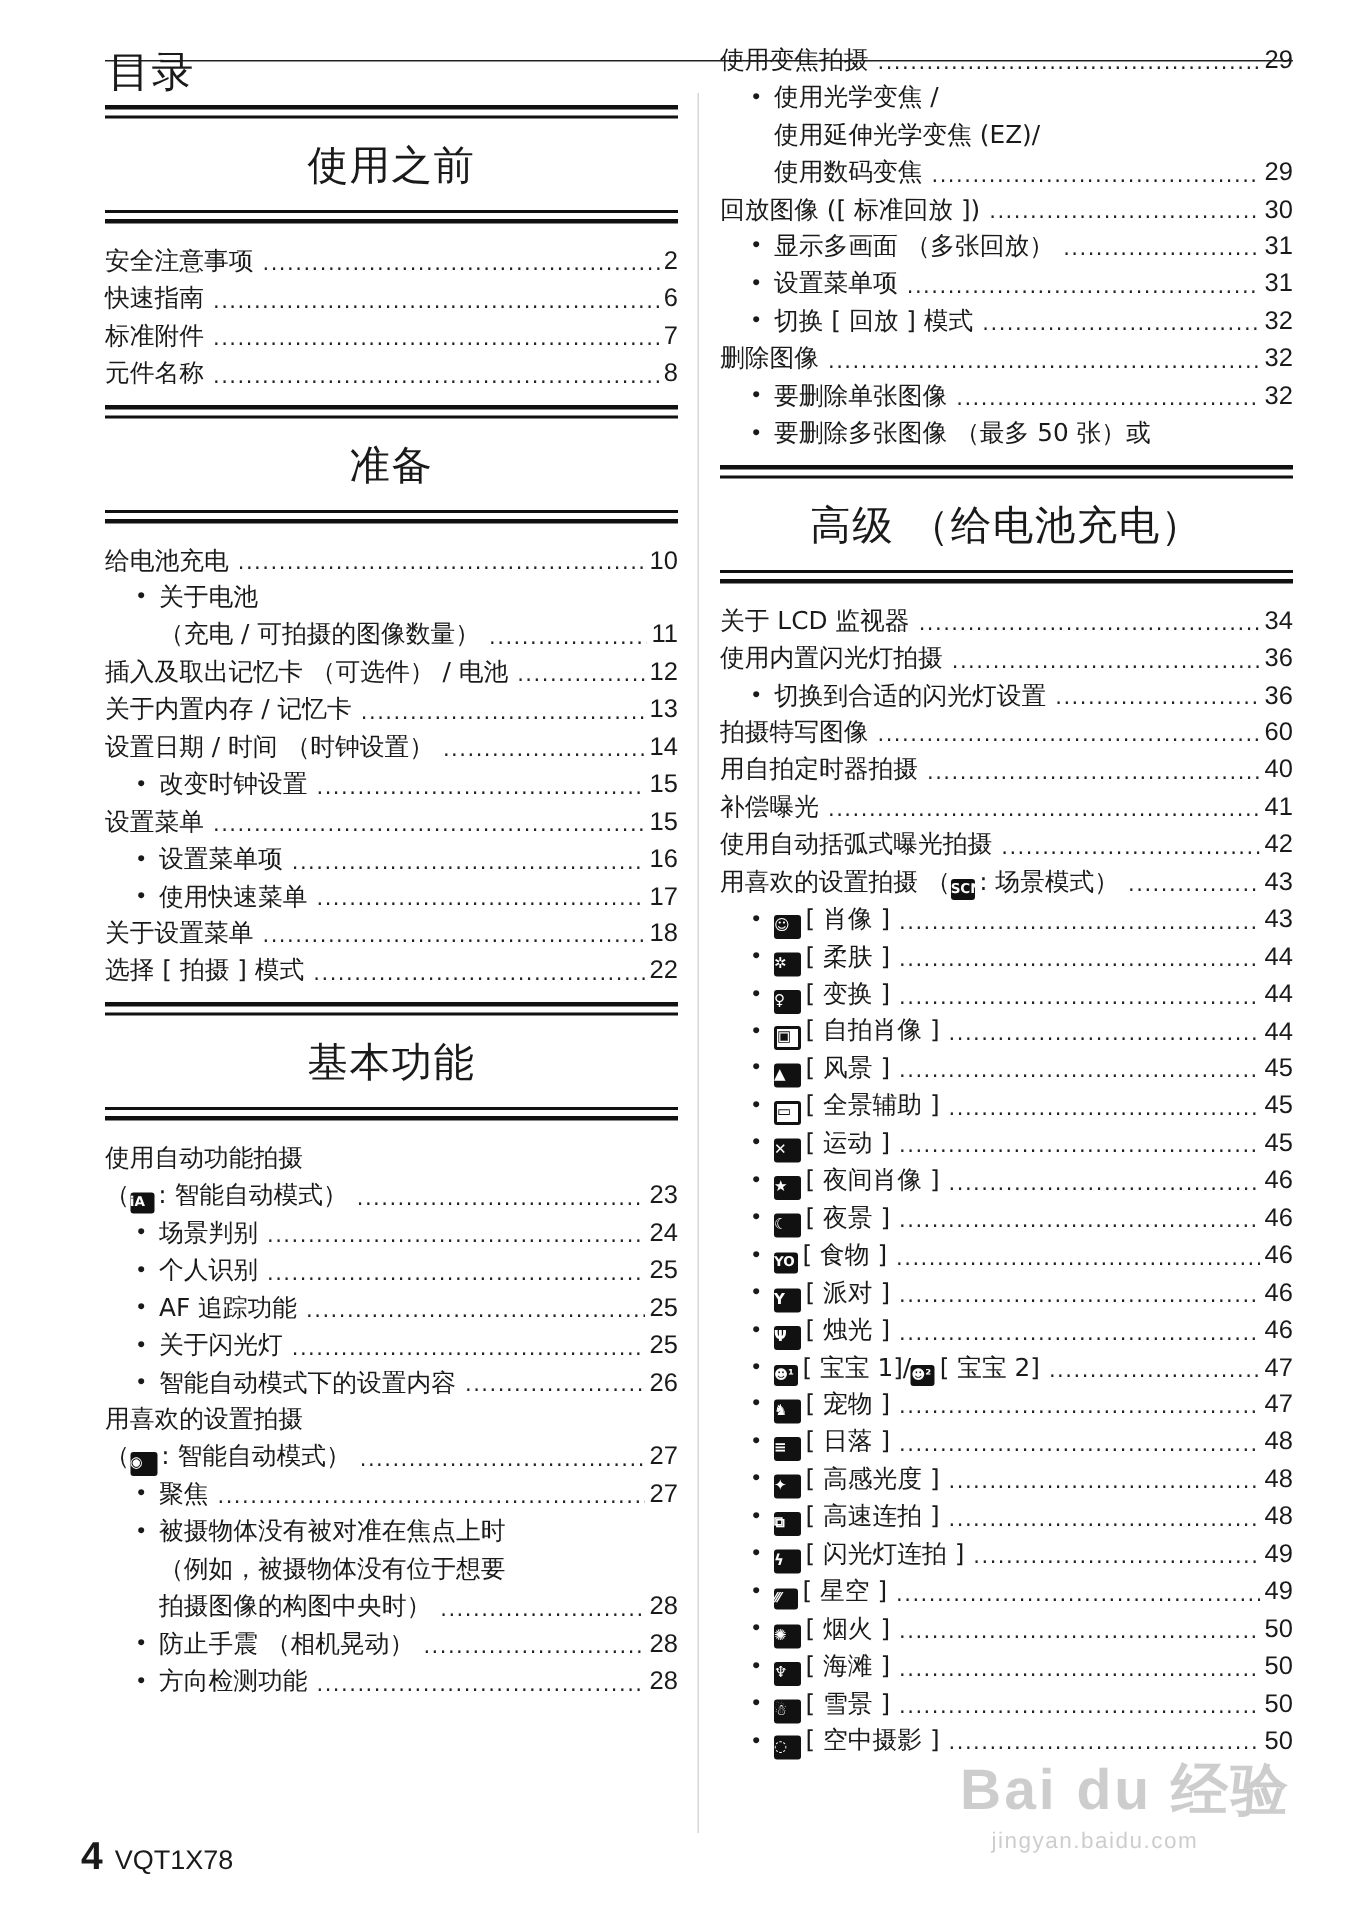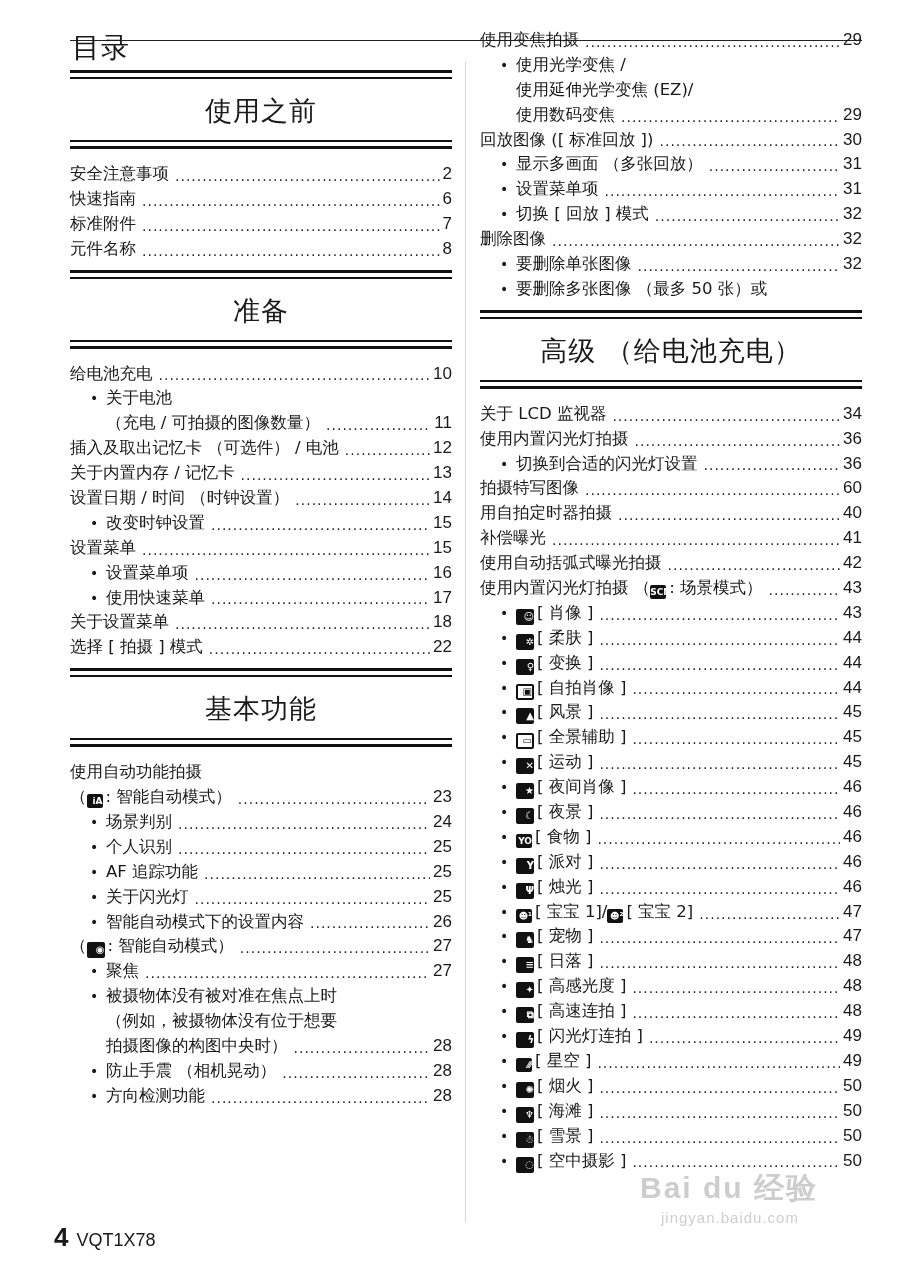--- a/index.html
+++ b/index.html
@@ -25,31 +25,31 @@
   .entry { display:flex; align-items:flex-end; font-size:16.5px; line-height:24.9px; height:24.9px; white-space:nowrap; }
   .entry.indent { padding-left:20px; }
   .entry.indent2 { padding-left:36px; }
   .entry .bullet { width:16px; flex:none; font-size:14px; }
   .entry .label { flex:none; }
   .entry .dots { flex:1; overflow:hidden; margin:0 3px 0 6px; font-size:14px; letter-spacing:1px; color:#222; line-height:22px; }
   .entry .dots::before { content:"................................................................................................................................"; }
   .entry .page { flex:none; font-family:"Liberation Sans", sans-serif; font-size:17px; }
 
   .icon { display:inline-block; width:18px; height:16px; background:#111; color:#fff; border-radius:2px;
-          font-size:10px; line-height:16px; text-align:right; vertical-align:-2px; margin:0 3px 0 0;
+          font-size:10px; line-height:16px; text-align:left; vertical-align:-2px; margin:0 3px 0 0;
           font-family:"DejaVu Sans", sans-serif; font-weight:bold; }
   .icon.outline { background:#fff; color:#111; border:2px solid #111; width:14px; height:12px; line-height:12px; }
   .icon.small { width:16px; height:14px; line-height:14px; font-size:9px; }
 
   .footer { position:absolute; left:54px; top:1222px; display:flex; align-items:baseline; }
   .footer .num { font-family:"Liberation Sans", sans-serif; font-weight:bold; font-size:26px; margin-right:8px; }
   .footer .code { font-family:Liberation Sans, sans-serif; font-size:18px; }
 
   .watermark { position:absolute; left:640px; top:1168px; color:#bdbdbd; opacity:0.75; font-family:"Liberation Sans", sans-serif; }
-  .watermark .wm-main { font-size:30px; font-weight:bold; letter-spacing:2px; }
+  .watermark .wm-main { font-size:38px; font-weight:bold; letter-spacing:2px; }
   .watermark .wm-sub { font-size:15px; letter-spacing:1px; margin-left:21px; }
 </style>
 </head>
 <body>
 
 <div class="top-rule"></div>
 <div class="col-sep"></div>
 
 <div class="col col-left">
   <div class="toc-title">目录</div>
@@ -199,20 +199,23 @@
           <span class="label"><span>关于闪光灯</span></span>
           <span class="dots"></span>
           <span class="page">25</span>
         </div>
         <div class="entry indent">
           <span class="bullet">•</span>
           <span class="label"><span>智能自动模式下的设置内容</span></span>
           <span class="dots"></span>
           <span class="page">26</span>
         </div>
+        <div class="entry nodots">
+          <span class="label"><span>用喜欢的设置拍摄</span></span>
+        </div>
         <div class="entry">
           <span class="label"><span>（</span><span class="icon">◉</span><span>: 智能自动模式）</span></span>
           <span class="dots"></span>
           <span class="page">27</span>
         </div>
         <div class="entry indent">
           <span class="bullet">•</span>
           <span class="label"><span>聚焦</span></span>
           <span class="dots"></span>
           <span class="page">27</span>
@@ -344,21 +347,21 @@
           <span class="label"><span>补偿曝光</span></span>
           <span class="dots"></span>
           <span class="page">41</span>
         </div>
         <div class="entry">
           <span class="label"><span>使用自动括弧式曝光拍摄</span></span>
           <span class="dots"></span>
           <span class="page">42</span>
         </div>
         <div class="entry">
-          <span class="label"><span>使用内置闪光灯拍摄 （</span><span class="icon small">SCN</span><span>: 场景模式）</span></span>
+          <span class="label"><span>用喜欢的设置拍摄 （</span><span class="icon small">SCN</span><span>: 场景模式）</span></span>
           <span class="dots"></span>
           <span class="page">43</span>
         </div>
         <div class="entry indent">
           <span class="bullet">•</span>
           <span class="label"><span class="icon">☺</span><span>[ 肖像 ]</span></span>
           <span class="dots"></span>
           <span class="page">43</span>
         </div>
         <div class="entry indent">

